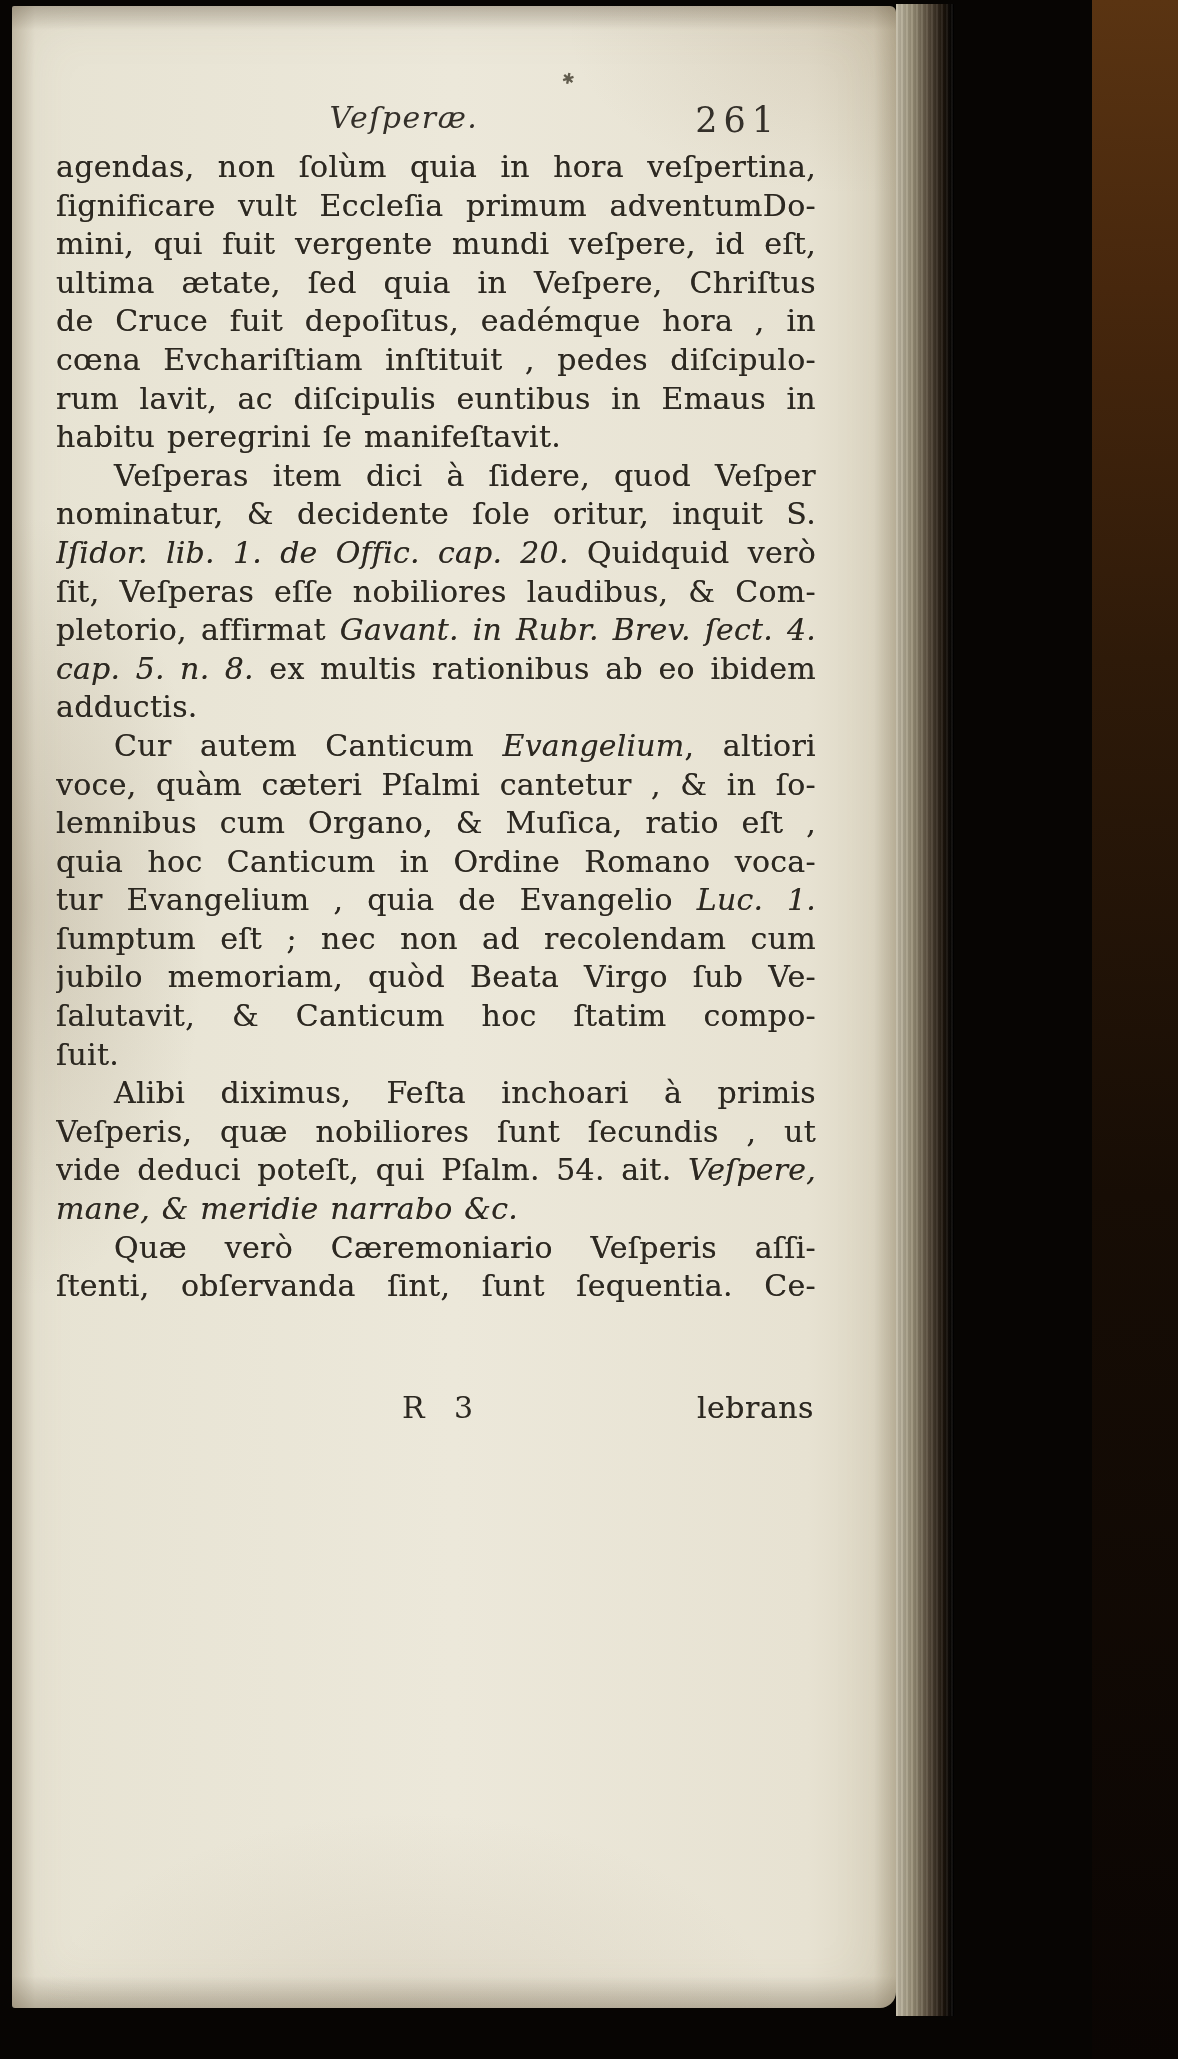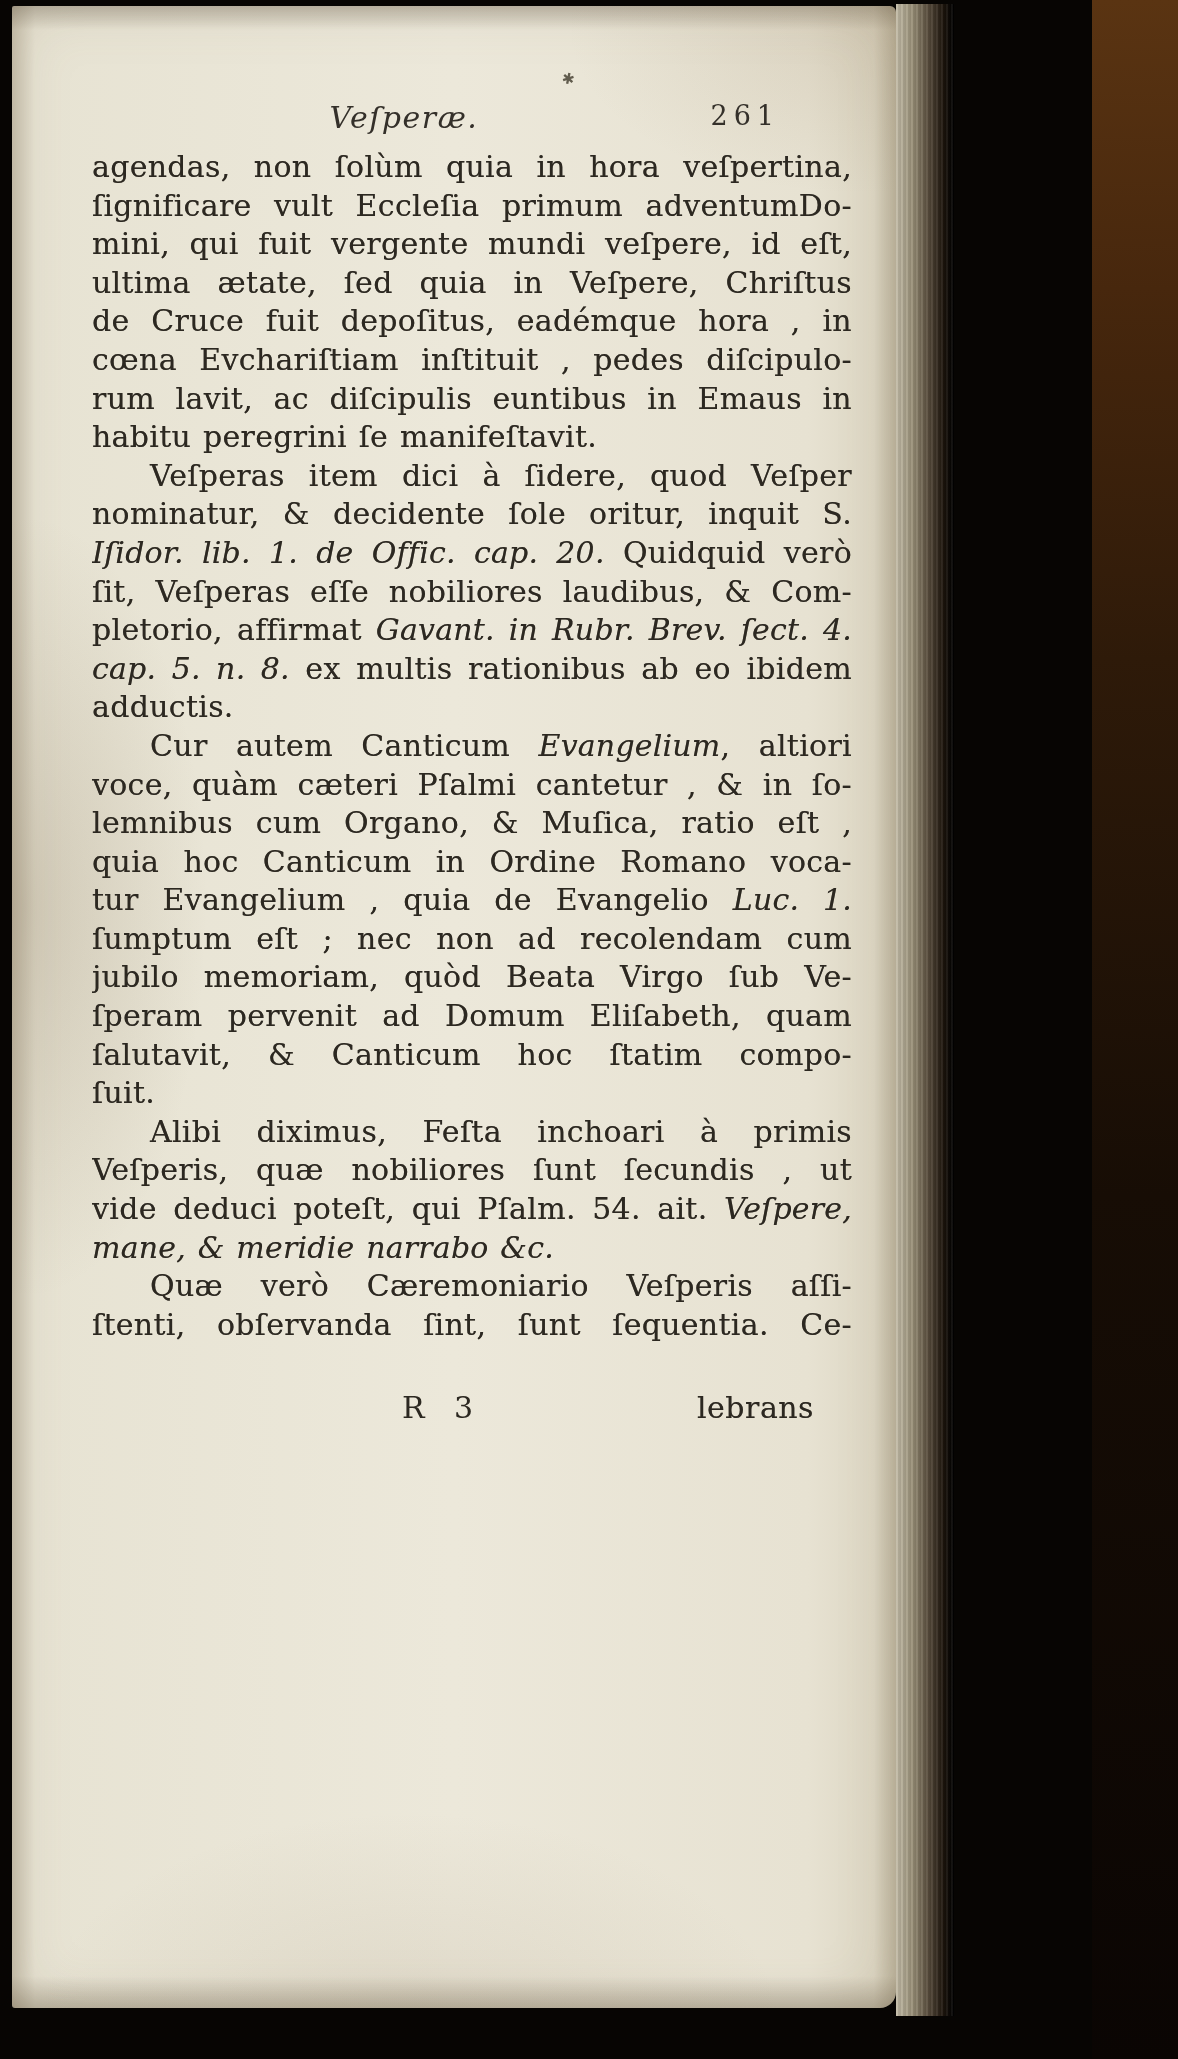--- a/index.html
+++ b/index.html
@@ -26,27 +26,27 @@
     border-radius:2px 6px 16px 3px;
     background:
       radial-gradient(ellipse 260px 560px at 1.5% 45%, rgba(115,95,65,.20), transparent 70%),
       radial-gradient(ellipse 520px 300px at 45% 101%, rgba(140,120,90,.14), transparent 72%),
       radial-gradient(ellipse 420px 240px at 96% 1%, rgba(150,128,96,.16), transparent 70%),
       linear-gradient(180deg, rgba(70,58,40,.28) 0%, rgba(70,58,40,0) 1.2%),
       linear-gradient(0deg, rgba(90,78,55,.30) 0%, rgba(90,78,55,0) 1.6%),
       linear-gradient(90deg,#c9c2af 0%, #e7e3d3 2.6%, #ece8da 50%, #e7e2d2 90%, #ddd7c4 97.5%, #bdb59e 100%);
     box-shadow: inset 0 0 60px rgba(120,100,70,.18);
   }
-  .textcol { position:absolute; left:44px; top:142px; width:760px; color:#2c2821;margin-left:36px; }
+  .textcol { position:absolute; left:44px; top:142px; width:760px; color:#2c2821; }
   .header { position:absolute; left:44px; top:94px; width:760px; height:44px; color:#34302a; }
   .title {
     position:absolute; left:calc(50% - 32px); transform:translateX(-50%);
     font-style:italic; font-size:30px; letter-spacing:1.5px;
   }
-  .pageno { position:absolute; right:36px; top:0; font-size:27px; letter-spacing:6px;margin-left:41px; }
+  .pageno { position:absolute; right:36px; top:0; font-size:35px; letter-spacing:6px;margin-left:41px; }
   .ink-mark { position:absolute; left:550px; top:64px; font-size:15px; color:#4a4436; transform:rotate(12deg); opacity:.85; }
 
   .line {
     height:38.6px; line-height:38.6px; overflow:hidden;
     font-size:30px; letter-spacing:.3px; word-spacing:2px;
     text-shadow:0 0 .6px rgba(38,33,24,.55);
   }
   .line.j { text-align:justify; }
   .line.j::after { content:""; display:inline-block; width:100%; height:0; vertical-align:top; }
   .line.ind { text-indent:58px; }
@@ -87,21 +87,20 @@
         <div class="line j"><span class="ro">pletorio, affirmat </span><span class="it">Gavant. in Rubr. Brev. ſect. 4.</span></div>
         <div class="line j"><span class="it">cap. 5. n. 8.</span><span class="ro"> ex multis rationibus ab eo ibidem</span></div>
         <div class="line"><span class="ro">adductis.</span></div>
         <div class="line j ind"><span class="ro">Cur autem Canticum </span><span class="it">Evangelium</span><span class="ro">, altiori</span></div>
         <div class="line j"><span class="ro">voce, quàm cæteri Pſalmi cantetur , &amp; in ſo-</span></div>
         <div class="line j"><span class="ro">lemnibus cum Organo, &amp; Muſica, ratio eſt ,</span></div>
         <div class="line j"><span class="ro">quia hoc Canticum in Ordine Romano voca-</span></div>
         <div class="line j"><span class="ro">tur Evangelium , quia de Evangelio </span><span class="it">Luc. 1.</span></div>
         <div class="line j"><span class="ro">ſumptum eſt ; nec non ad recolendam cum</span></div>
         <div class="line j"><span class="ro">jubilo memoriam, quòd Beata Virgo ſub Ve-</span></div>
-        <div class="line j"><span class="ro">ſperam pervenit ad Domum Eliſabeth, quam</span></div>
         <div class="line j"><span class="ro">ſalutavit, &amp; Canticum hoc ſtatim compo-</span></div>
         <div class="line"><span class="ro">ſuit.</span></div>
         <div class="line j ind"><span class="ro">Alibi diximus, Feſta inchoari à primis</span></div>
         <div class="line j"><span class="ro">Veſperis, quæ nobiliores ſunt ſecundis , ut</span></div>
         <div class="line j"><span class="ro">vide deduci poteſt, qui Pſalm. 54. ait. </span><span class="it">Veſpere,</span></div>
         <div class="line"><span class="it">mane, &amp; meridie narrabo &amp;c.</span></div>
         <div class="line j ind"><span class="ro">Quæ verò Cæremoniario Veſperis aſſi-</span></div>
         <div class="line j"><span class="ro">ſtenti, obſervanda ſint, ſunt ſequentia.  Ce-</span></div>
       </div>
 

